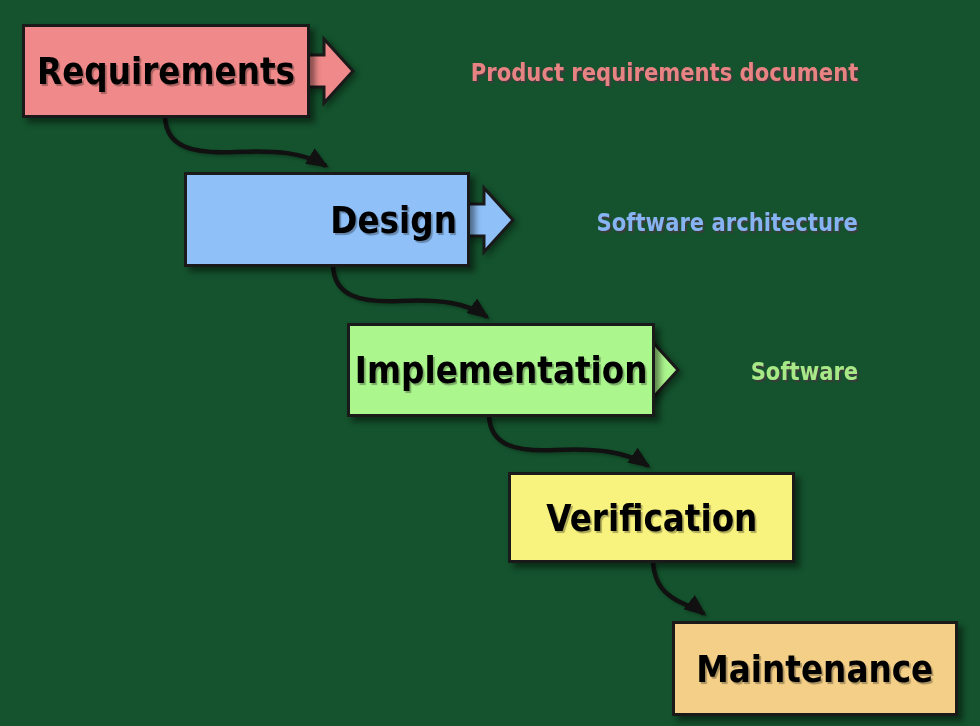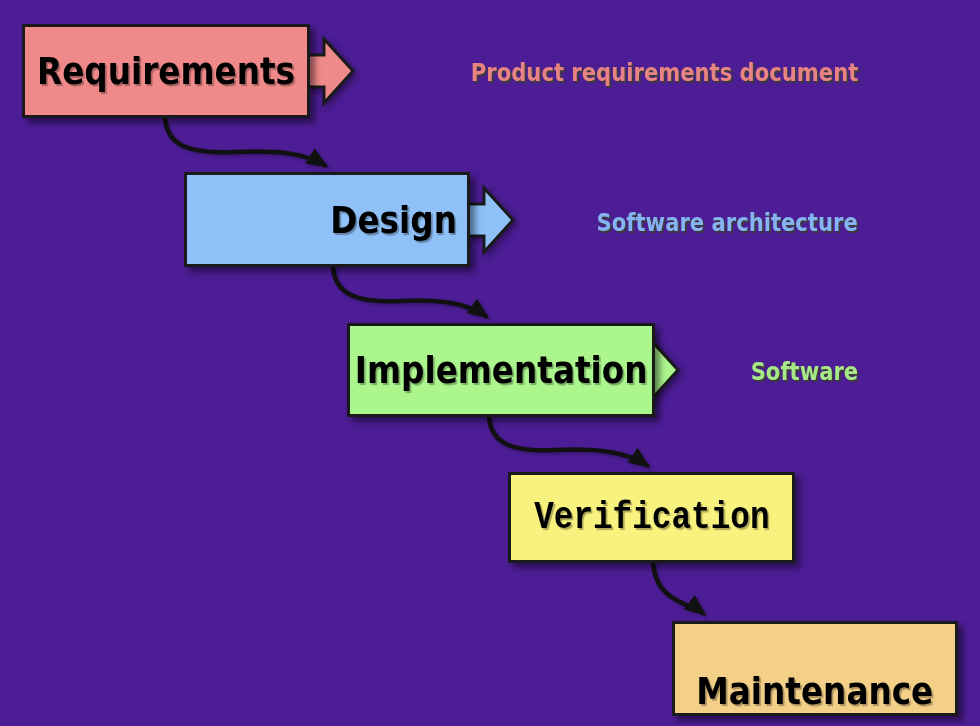--- a/index.html
+++ b/index.html
@@ -1,19 +1,19 @@
 <!DOCTYPE html>
 <html><head>
 <meta charset="utf-8">
 <style>
   html,body{margin:0;padding:0;background:#ffffff;}
   #canvas{
     position:relative;
     width:980px;height:726px;
-    background:#4c1d95;
+    background:#14532d;
     overflow:hidden;
     font-family:"DejaVu Sans","Liberation Sans",sans-serif;
   }
   #connector-layer{
     position:absolute;left:0;top:0;width:980px;height:726px;z-index:1;
   }
   .connector{
     fill:none;stroke:#111111;stroke-width:4.5;
     filter:drop-shadow(2px 2px 1.5px rgba(0,0,0,0.25));
   }
@@ -75,24 +75,24 @@
 
   <div class="stage" id="stage-0" style="background: rgb(240, 138, 138);">
     <span class="stage-label">Requirements</span>
   </div>
   <div class="stage" id="stage-1" style="background: rgb(143, 192, 248); justify-content: flex-end;">
     <span class="stage-label">Design</span>
   </div>
   <div class="stage" id="stage-2" style="background: rgb(172, 246, 142);">
     <span class="stage-label">Implementation</span>
   </div>
-  <div class="stage" id="stage-3" style="background: rgb(248, 243, 126); font-family: Liberation Mono, monospace;">
+  <div class="stage" id="stage-3" style="background: rgb(248, 243, 126);">
     <span class="stage-label">Verification</span>
   </div>
-  <div class="stage" id="stage-4" style="background: rgb(243, 207, 135); align-items: flex-end;">
+  <div class="stage" id="stage-4" style="background: rgb(243, 207, 135);">
     <span class="stage-label">Maintenance</span>
   </div>
 
   <div class="annotation" id="ann-0" style="color: rgb(232, 131, 131);">Product requirements document</div>
   <div class="annotation" id="ann-1" style="color: rgb(134, 179, 241);">Software architecture</div>
   <div class="annotation" id="ann-2" style="color: rgb(167, 233, 134);">Software</div>
 
 </div>
 
 </body></html>

